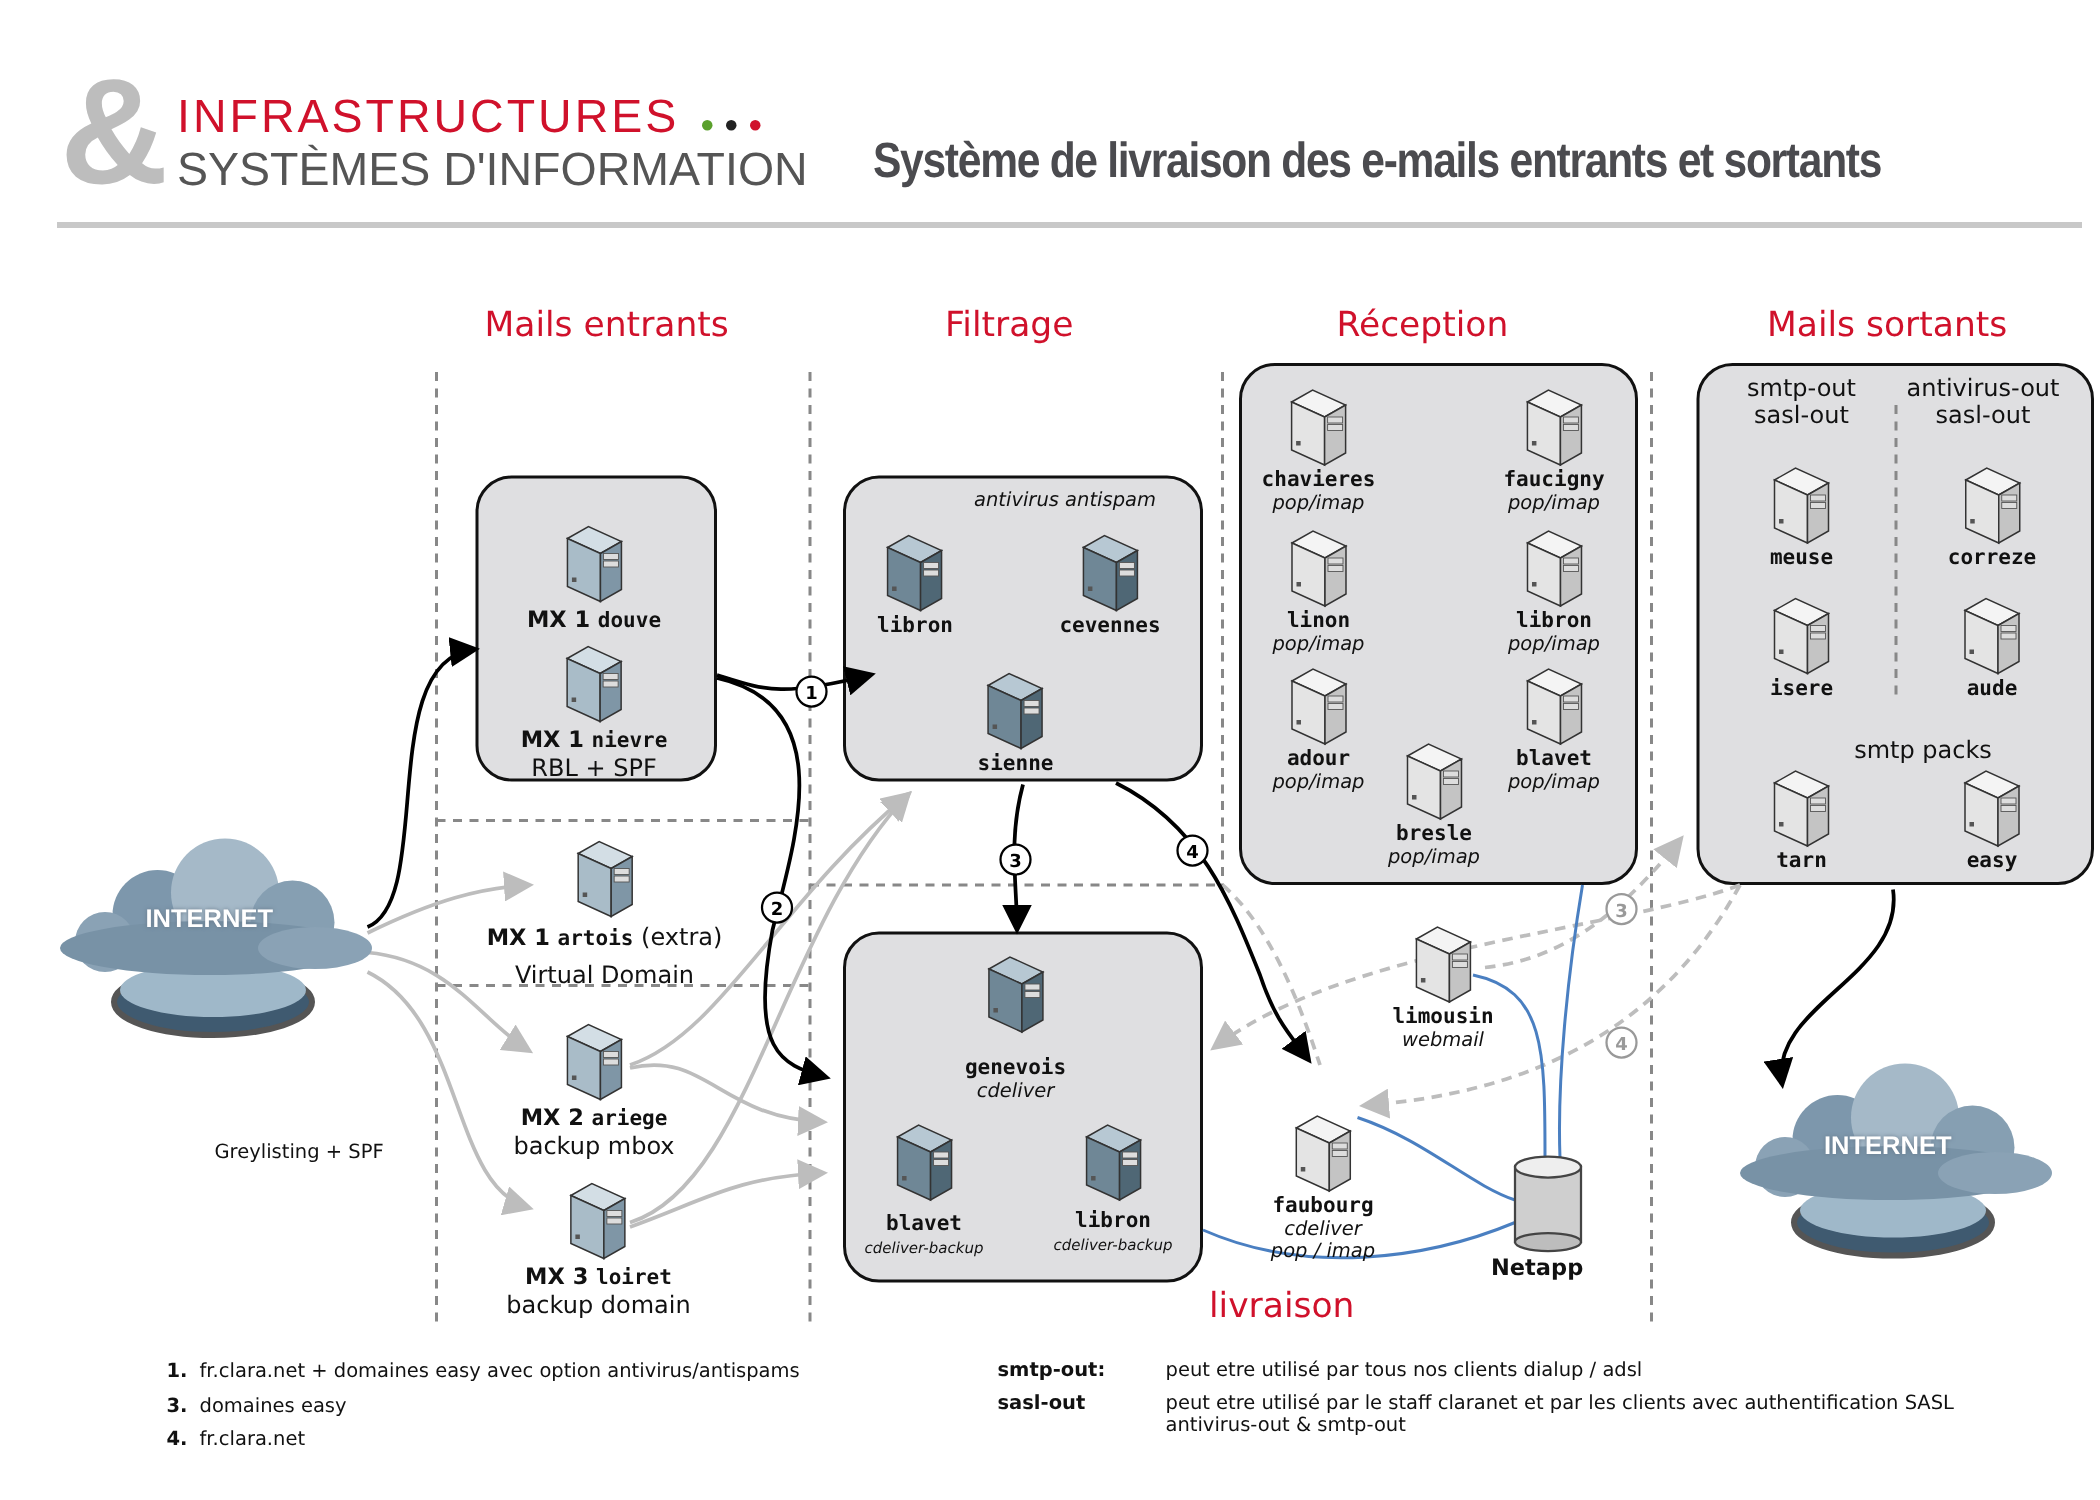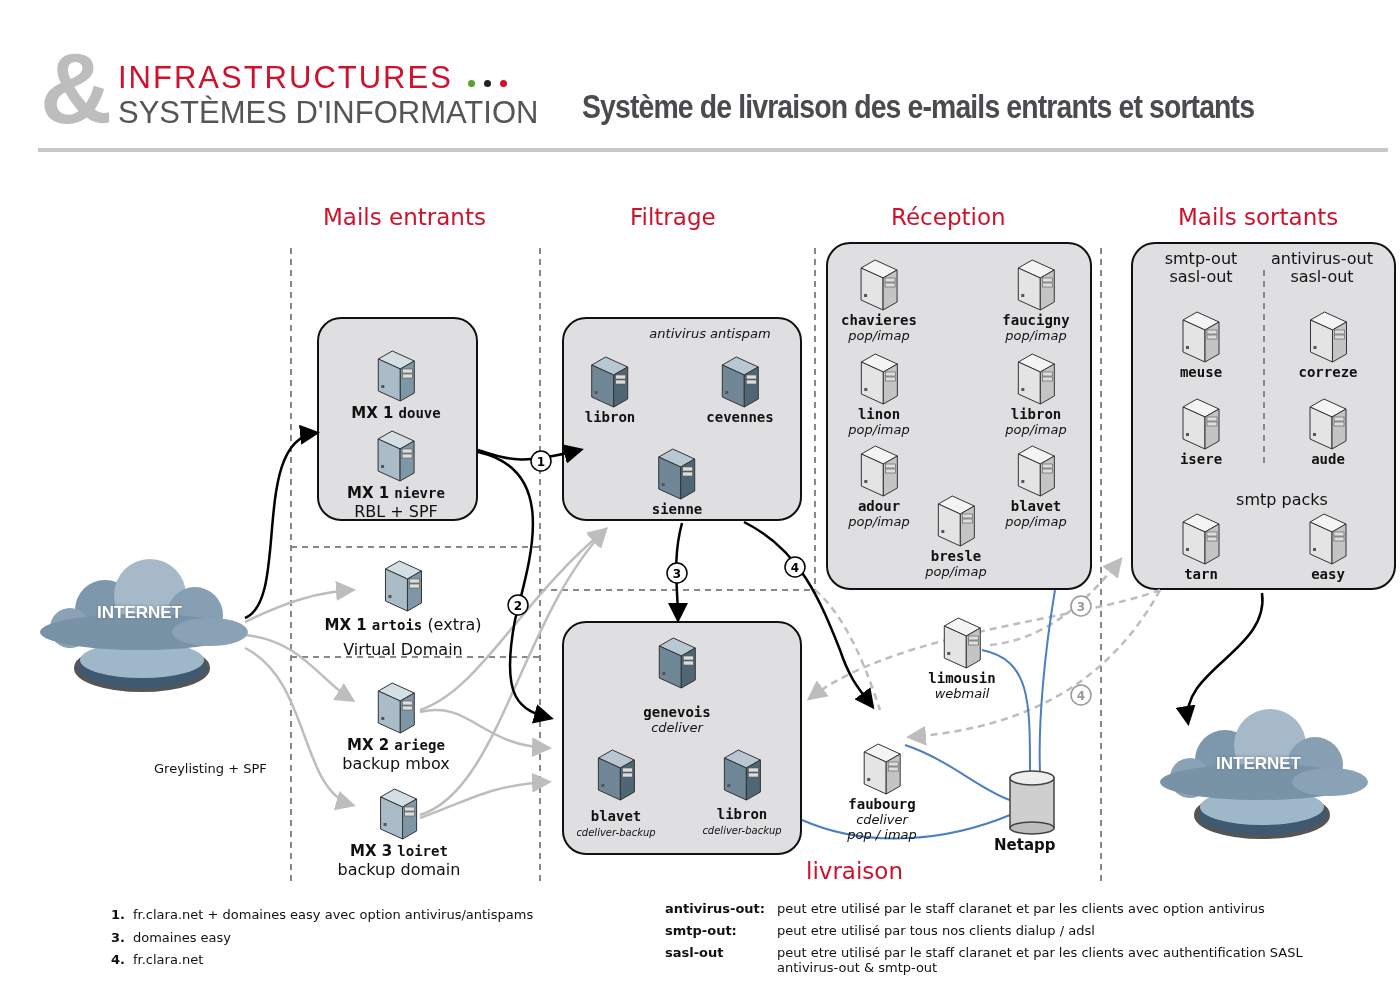--- a/index.html
+++ b/index.html
@@ -158,21 +158,21 @@
       <circle cx="1270" cy="745" r="36" fill="#a5b9c8"></circle>
     <circle cx="1315" cy="765" r="28" fill="#869fb2"></circle>
       <circle cx="1190" cy="778" r="20" fill="#8aa2b5"></circle>
     <ellipse cx="1260" cy="782" rx="100" ry="18" fill="#7892a6"></ellipse>
       <ellipse cx="1330" cy="782" rx="38" ry="14" fill="#8aa2b5"></ellipse>
   </g>
 </svg>
 
 <div class="abs cloud-lbl" style="left:97px;top:603px;">INTERNET</div>
 <div class="abs cloud-lbl" style="left:1216px;top:754px;">INTERNET</div>
-<div class="abs" style="left:154px;top:761px;font-size:13px;">Greylisting + SPF</div>
+<div class="abs" style="left:143px;top:761px;font-size:13px;">Greylisting + SPF</div>
 
 <div class="srv" style="left:396px;top:347px;">
   <span class="ico dark" style="display: block;">
       <svg width="44" height="56" viewBox="0 0 44 56">
     <polygon points="4,12 18,4 40,14 26,22" fill="#d3dee5" stroke="#333" stroke-width="1"></polygon>
     <polygon points="4,12 26,22 26,54 4,44" fill="#a9bcc8" stroke="#333" stroke-width="1"></polygon>
     <polygon points="26,22 40,14 40,46 26,54" fill="#7f96a6" stroke="#333" stroke-width="1"></polygon>
     <rect x="28" y="22" width="10" height="4" fill="#ddd" stroke="#555" stroke-width=".6"></rect>
     <rect x="28" y="27" width="10" height="4" fill="#ddd" stroke="#555" stroke-width=".6"></rect>
     <rect x="7" y="38" width="3" height="3" fill="#555"></rect>
@@ -539,24 +539,20 @@
   <div class="name">easy</div>
 </div>
 
 <div class="abs legend" style="left:111px;top:904px;line-height:22.5px;">
   <div><b>1.</b><span>fr.clara.net + domaines easy avec option antivirus/antispams</span></div>
   <div><b>3.</b><span>domaines easy</span></div>
   <div><b>4.</b><span>fr.clara.net</span></div>
 </div>
 <table class="abs legend2" style="left:665px;top:900px;border-collapse:collapse;">
   <tbody>
-      <tr>
-        <td class="k">antivirus-out:</td>
-        <td>peut etre utilisé par le staff claranet et par les clients avec option antivirus</td>
-      </tr>
   <tr>
         <td class="k" style="padding-top:6px;">smtp-out:</td>
         <td style="padding-top:6px;">peut etre utilisé par tous nos clients dialup / adsl</td>
       </tr>
   <tr>
         <td class="k" style="padding-top:6px;">sasl-out</td>
         <td style="padding-top:6px;">
           <div>peut etre utilisé par le staff claranet et par les clients avec authentification SASL</div>
           <div>antivirus-out &amp; smtp-out</div>
         </td>

